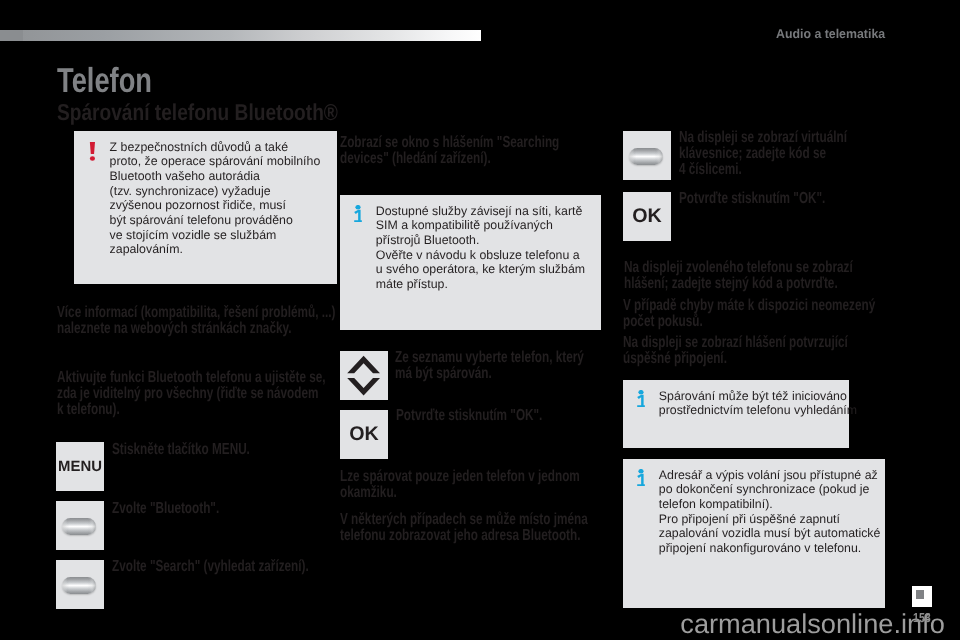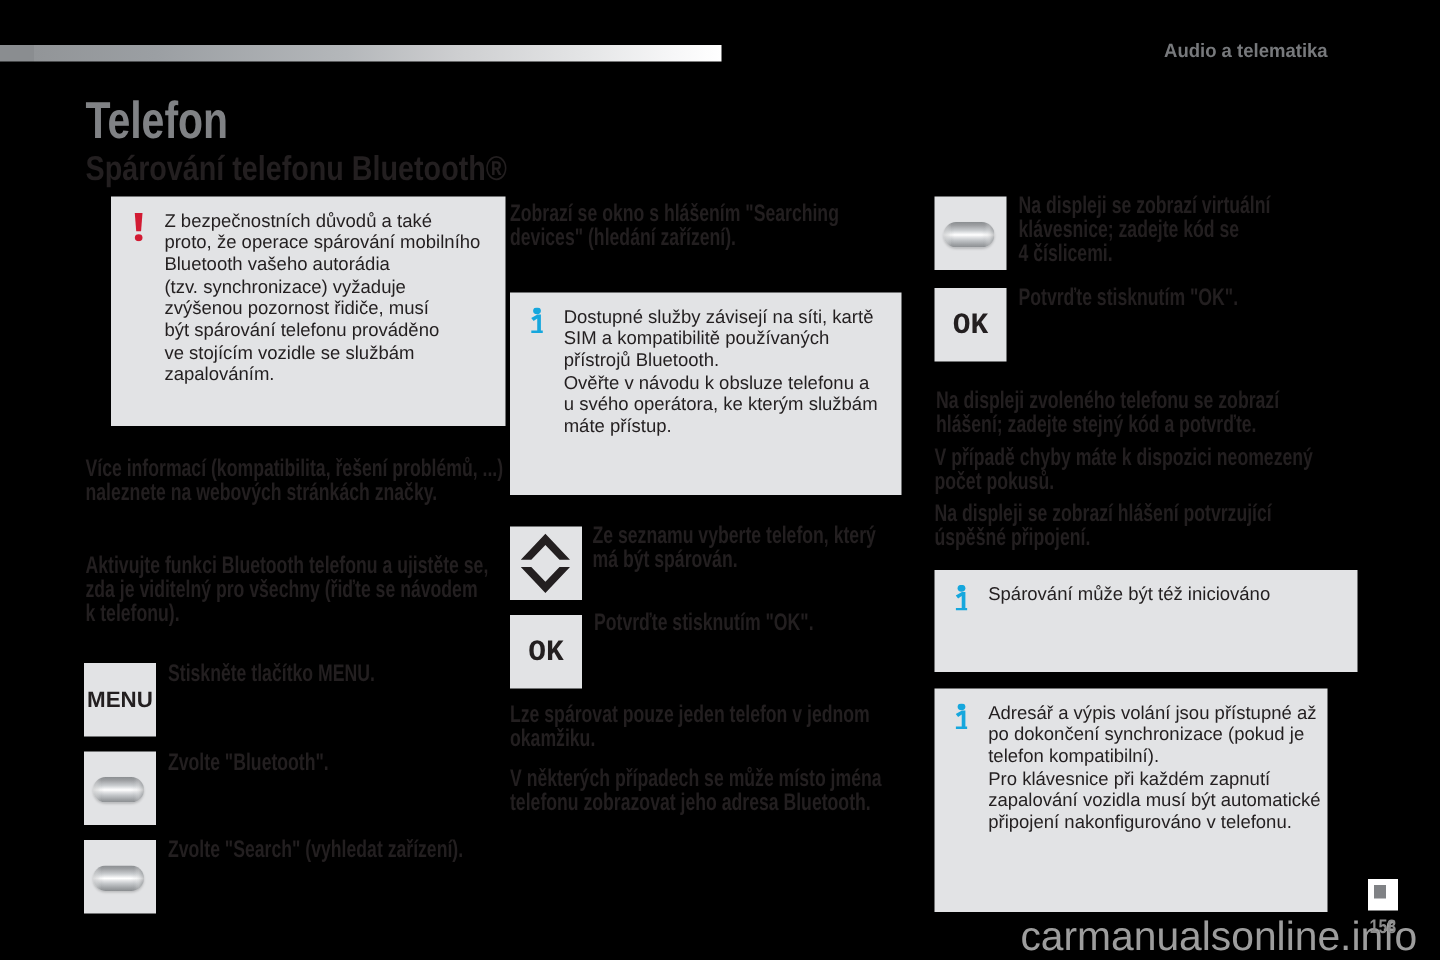--- a/index.html
+++ b/index.html
@@ -28,21 +28,21 @@
   .lines { position:absolute; }
   .lines span { display:block; white-space:nowrap; }
   .notetext { font-size:12.35px; line-height:14.7px; color:#231f20; }
   .bodytext { font-size:16px; line-height:15.85px; color:#231f20; font-weight:bold;
               transform-origin:0 0; transform:scaleX(0.735); }
 
   .iconbox { position:absolute; background:#e2e3e5; width:48px; height:49px; }
   .ib-label { position:absolute; left:0; top:0; width:100%; height:100%;
               display:flex; align-items:center; justify-content:center;
               font-size:14.9px; font-weight:bold; color:#231f20; }
-  .ib-label.ok { font-size:19.7px; padding-bottom:0;font-family:Liberation Mono, monospace; }
+  .ib-label.ok { font-size:19.7px; padding-bottom:0; }
   .pill { position:absolute; left:6px; top:17px; width:34px; height:17px; border-radius:8.5px;
           background:
             linear-gradient(to right, rgba(255,255,255,0.45) 0%, rgba(255,255,255,0.30) 8%, rgba(255,255,255,0.0) 16%,
                             rgba(255,255,255,0.0) 80%, rgba(255,255,255,0.22) 90%, rgba(255,255,255,0.0) 100%),
             linear-gradient(to right, rgba(100,103,106,0.45) 0%, rgba(140,143,146,0.10) 14%, rgba(255,255,255,0) 22%,
                             rgba(255,255,255,0) 74%, rgba(150,153,156,0.12) 86%, rgba(95,98,101,0.40) 100%),
             linear-gradient(to bottom,#8b8e91 0%,#9d9fa2 13%,#c9cccf 33%,#f5f6f7 47%,#ffffff 51%,#e7e8ea 58%,#c4c7ca 71%,#a1a4a7 87%,#8a8d90 100%);
           box-shadow:0 1px 1.6px rgba(0,0,0,0.18); }
   .arrows { position:absolute; left:0; top:0; width:48px; height:49px; fill:#231f20; }
 
@@ -178,40 +178,41 @@
     </div>
   <div class="lines bodytext" style="left:623px;top:298.2px;">
       <span>V případě chyby máte k dispozici neomezený</span>
       <span>počet pokusů.</span>
     </div>
   <div class="lines bodytext" style="left:623.3px;top:335.3px;">
       <span>Na displeji se zobrazí hlášení potvrzující</span>
       <span>úspěšné připojení.</span>
     </div>
 
-  <div class="notebox" style="left:623px;top:380px;width:282px;height:68px;">
+  <div class="notebox" style="left:623px;top:380px;width:226px;height:68px;">
     <svg class="mark info" viewBox="0 0 8 17.2">
         <ellipse cx="4.0" cy="2.2" rx="2.6" ry="2.25"></ellipse>
         <path d="M6.6 4.7 V15.3 H7.85 V16.95 H0.2 V15.3 H4.15 V7.35 L1.75 9.0 L0.15 7.0 L4.3 4.7 Z"></path>
       </svg>
     <div class="lines notetext" style="left:35.8px;top:8.5px;">
         <span>Spárování může být též iniciováno</span>
+        <span>prostřednictvím telefonu vyhledáním</span>
       </div>
   </div>
 
   <div class="notebox" style="left:623px;top:459px;width:262px;height:149px;">
     <svg class="mark info" viewBox="0 0 8 17.2">
         <ellipse cx="4.0" cy="2.2" rx="2.6" ry="2.25"></ellipse>
         <path d="M6.6 4.7 V15.3 H7.85 V16.95 H0.2 V15.3 H4.15 V7.35 L1.75 9.0 L0.15 7.0 L4.3 4.7 Z"></path>
       </svg>
     <div class="lines notetext" style="left:35.8px;top:8.5px;">
         <span>Adresář a výpis volání jsou přístupné až</span>
         <span>po dokončení synchronizace (pokud je</span>
         <span>telefon kompatibilní).</span>
-        <span>Pro klávesnice při každém zapnutí</span>
+        <span>Pro připojení při úspěšné zapnutí</span>
         <span>zapalování vozidla musí být automatické</span>
         <span>připojení nakonfigurováno v telefonu.</span>
       </div>
   </div>
 
   <div class="wm">carmanualsonline.info</div>
   <div class="pagemark">
       <i></i>
     </div>
   <div class="pageno">158</div>

